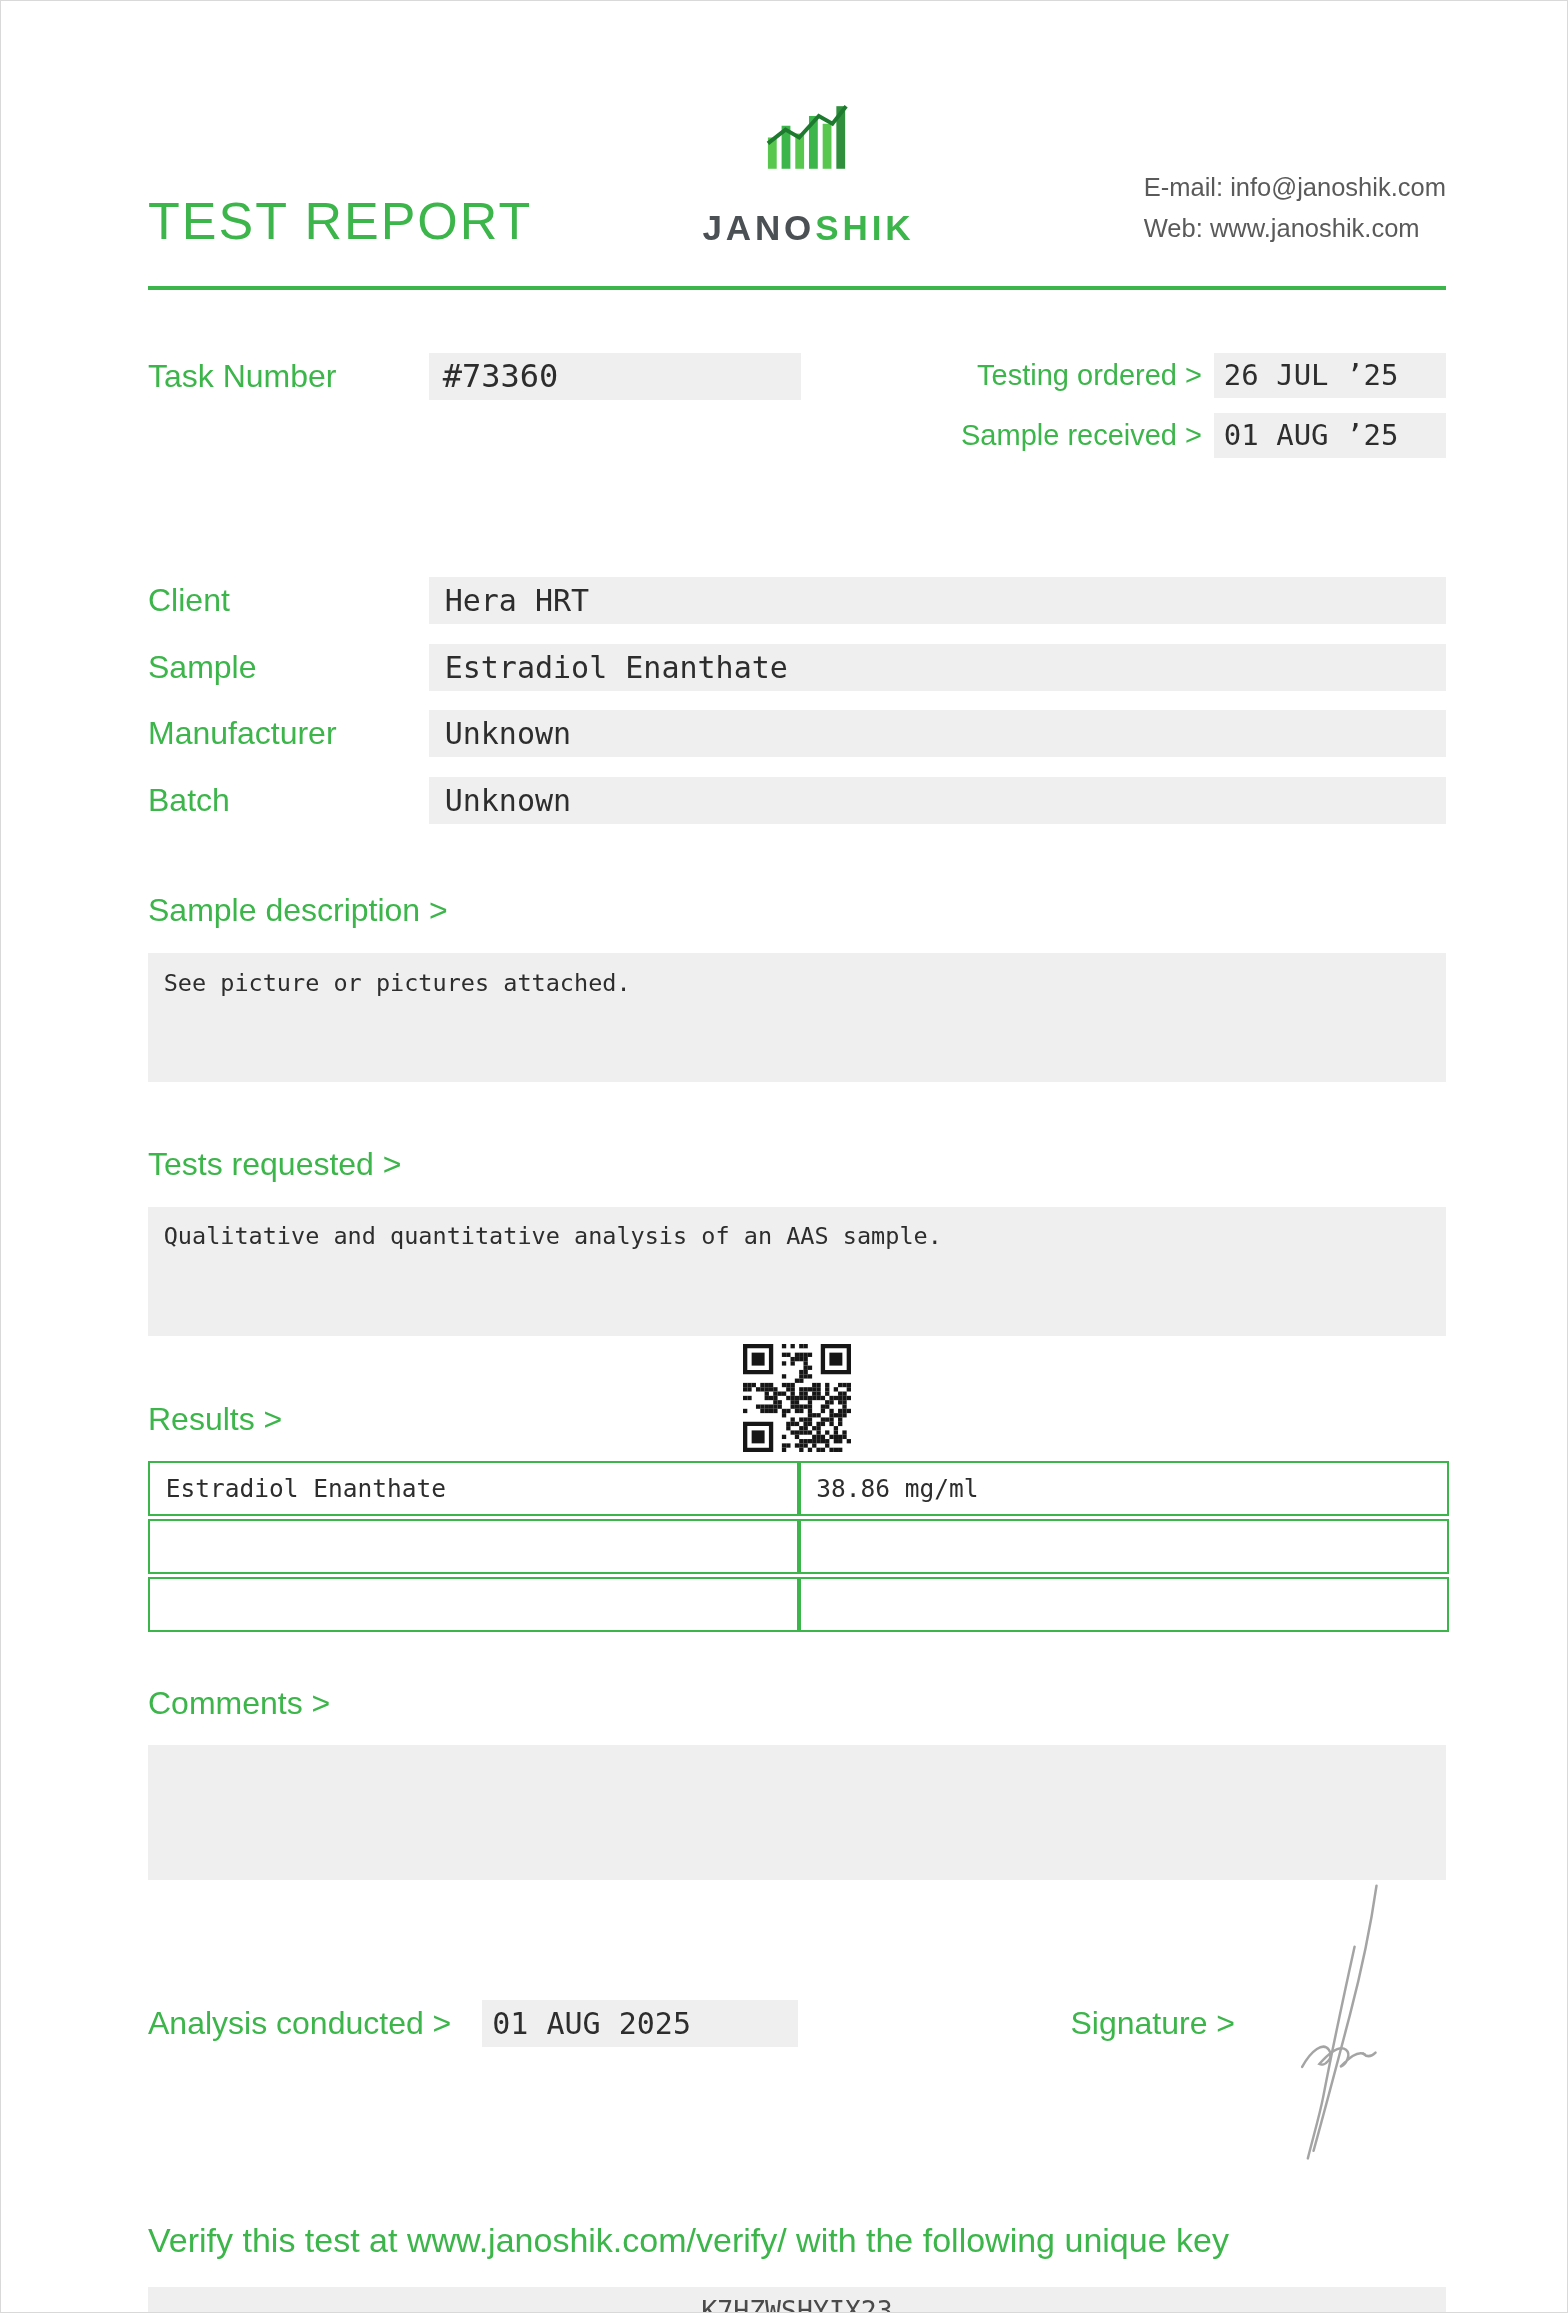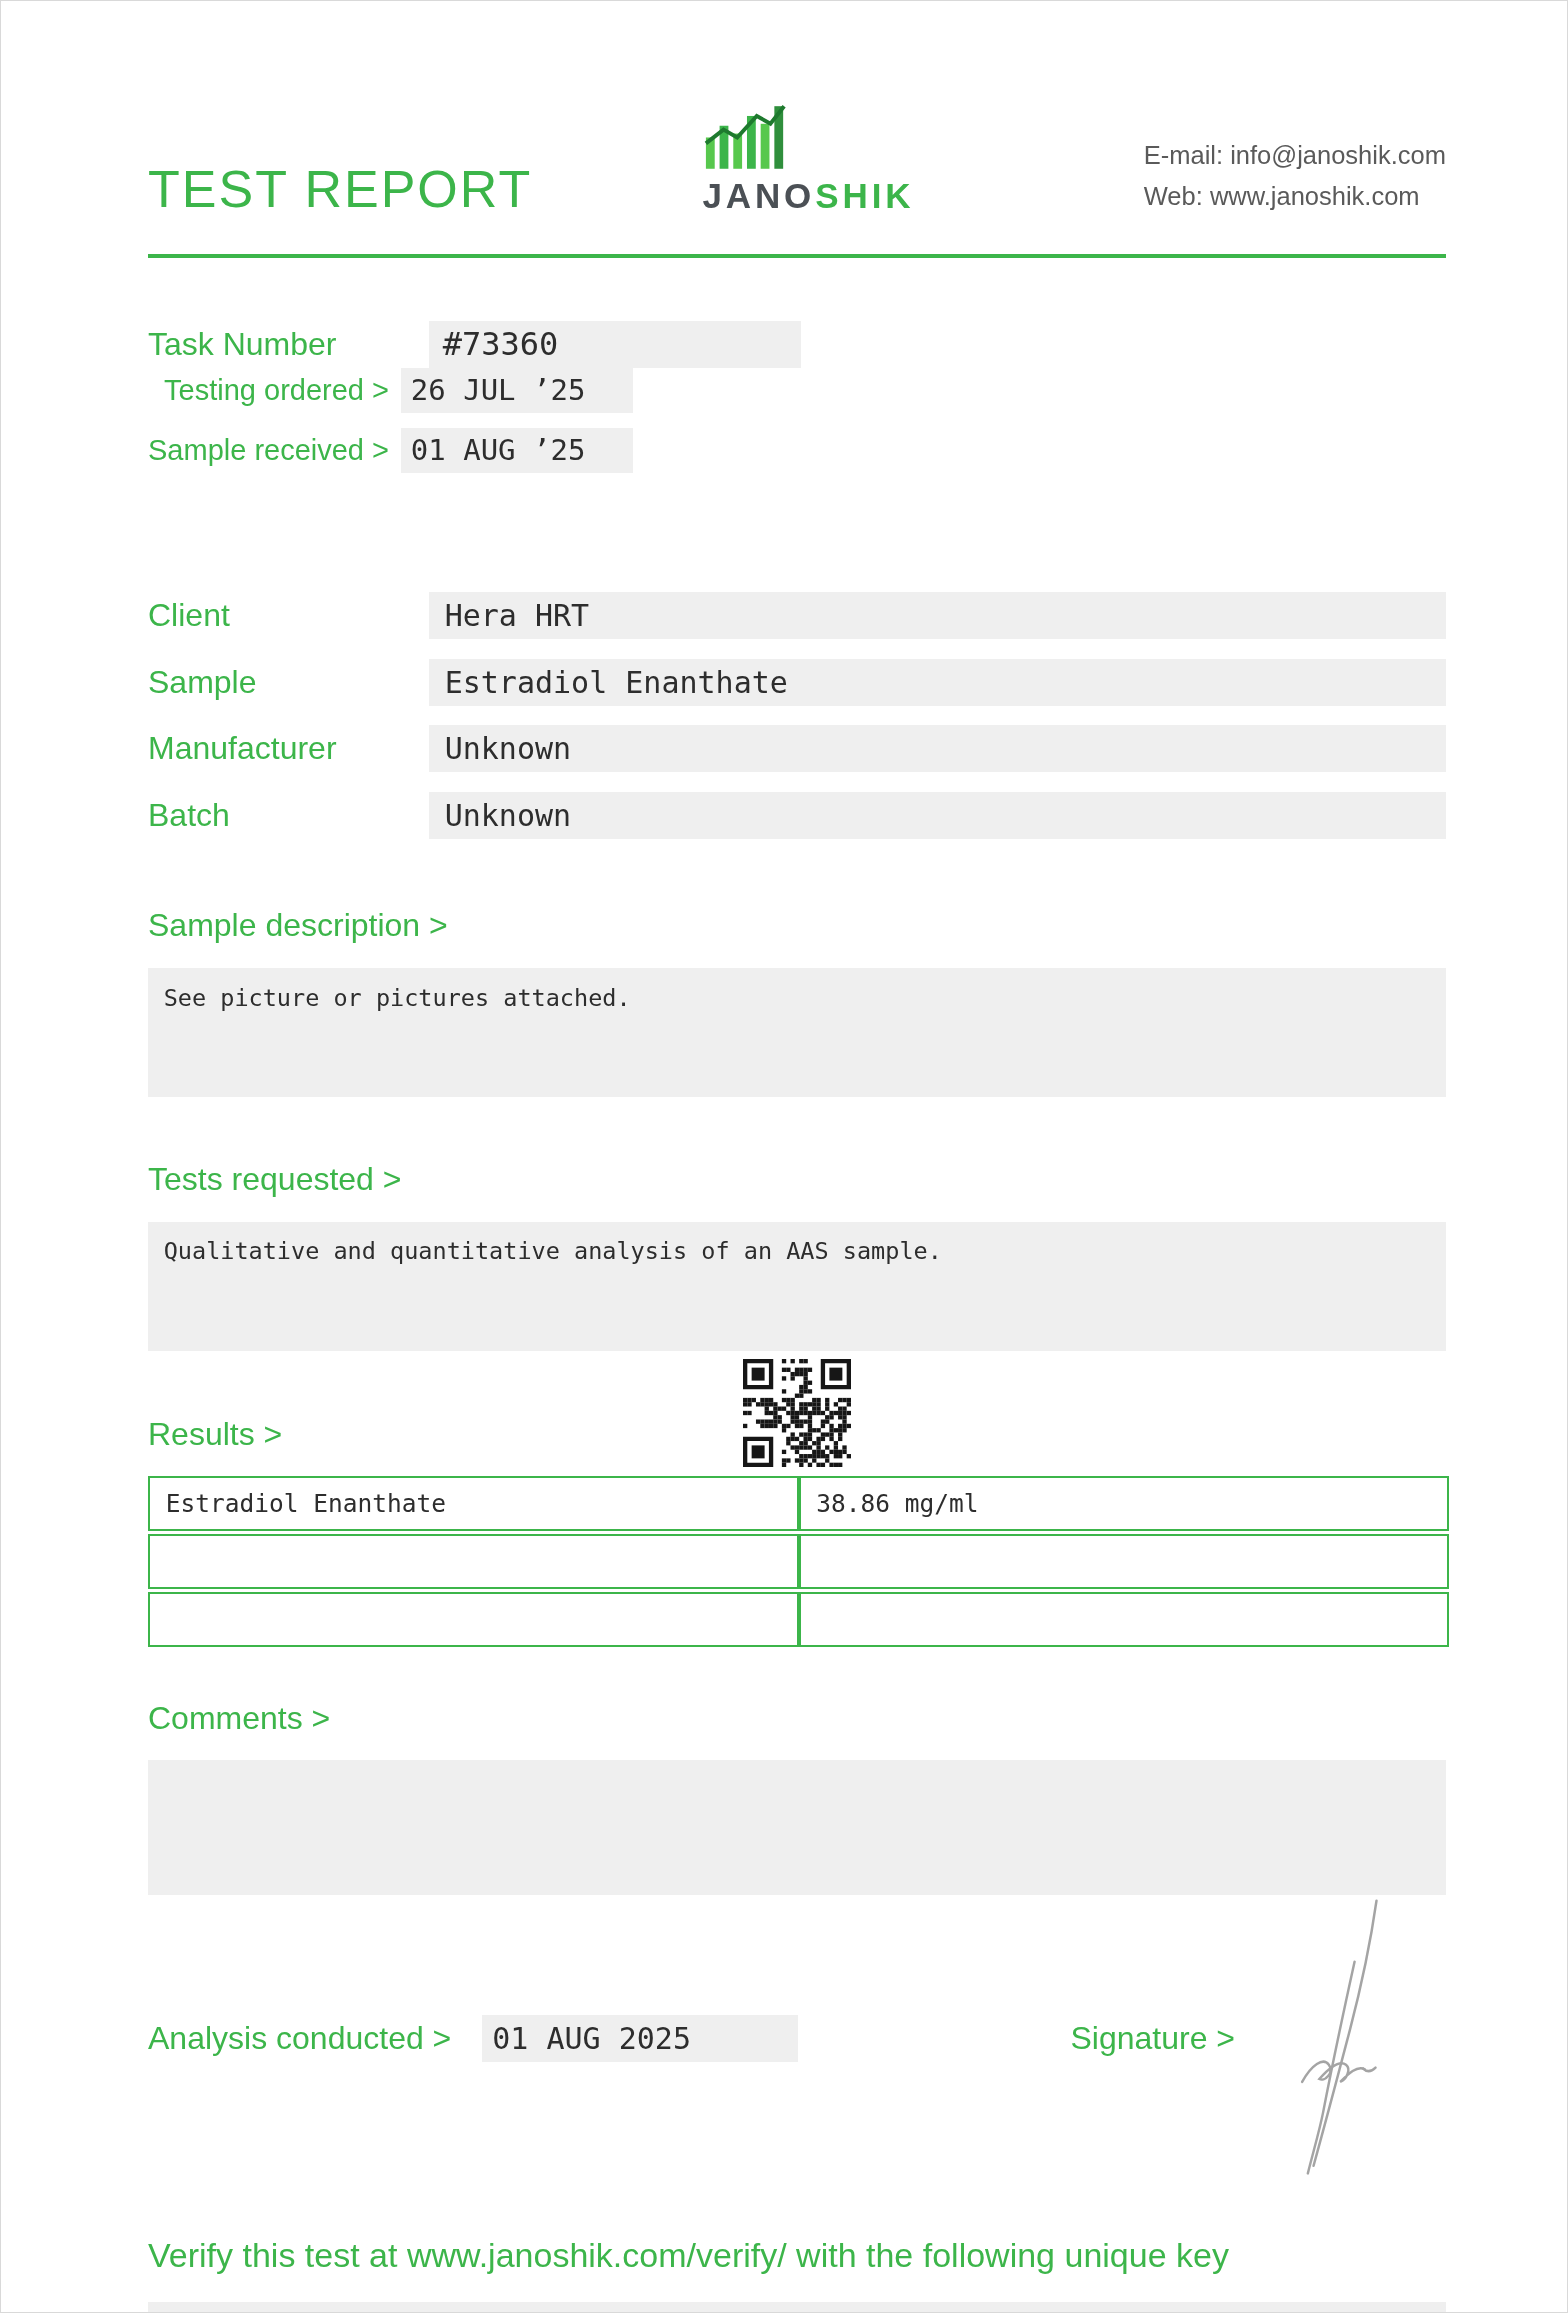--- a/index.html
+++ b/index.html
@@ -9,28 +9,28 @@
     position:relative; width:1568px; height:2313px; background:#ffffff;
     overflow:hidden; color:#2d2d2d; border:1px solid #d9d9d9;
   }
   .mono { font-family:"DejaVu Sans Mono", monospace; }
   .green { color:var(--accent); }
   .graybox { background:#efefef; }
 
   
   .header { display:flex; justify-content:space-between; align-items:flex-end; margin:103px 121px 0 147px; }
   .report-title { font-size:52px; line-height:1.05; color:var(--accent); font-weight:400; letter-spacing:2px; white-space:nowrap; }
-  .logo { display:flex; flex-direction:column; margin-left:-59px; }
+  .logo { display:flex; flex-direction:column; align-items:center; margin-left:-59px;gap:32px; }
   .logo-bars { width:88px; height:65px; margin-bottom:5.9px; }
   .logo-text { font-size:35px; font-weight:bold; letter-spacing:3.9px; color:#4b5055; line-height:1.2; }
   .contact { font-size:25.5px; color:#5a5a5a; line-height:1.6; }
   .rule { height:3.9px; background:var(--accent); margin:37px 121px 0 147px; }
 
   
-  .task-section { display:flex; justify-content:space-between; align-items:flex-start; margin:63px 121px 0 147px;flex-direction:column; }
+  .task-section { display:flex; justify-content:space-between; align-items:flex-start; margin:63px 121px 0 147px; }
   .task-left { display:flex; align-items:center; }
   .task-label { width:281px; font-size:32px; color:var(--accent); }
   .task-value { width:372px; height:47px; line-height:47px; padding-left:13.7px; font-size:32px; }
   .task-right-row { display:flex; align-items:center; justify-content:flex-end; margin-bottom:15.7px; }
   .tr-label { font-size:29px; color:var(--accent); margin-right:12px; white-space:nowrap; }
   .tr-value { width:232px; height:45px; line-height:45px; padding-left:9.8px; font-size:29px; }
 
   
   .details { margin:103px 121px 0 147px; }
   .detail-row { display:flex; align-items:center; margin-bottom:19.6px; }

